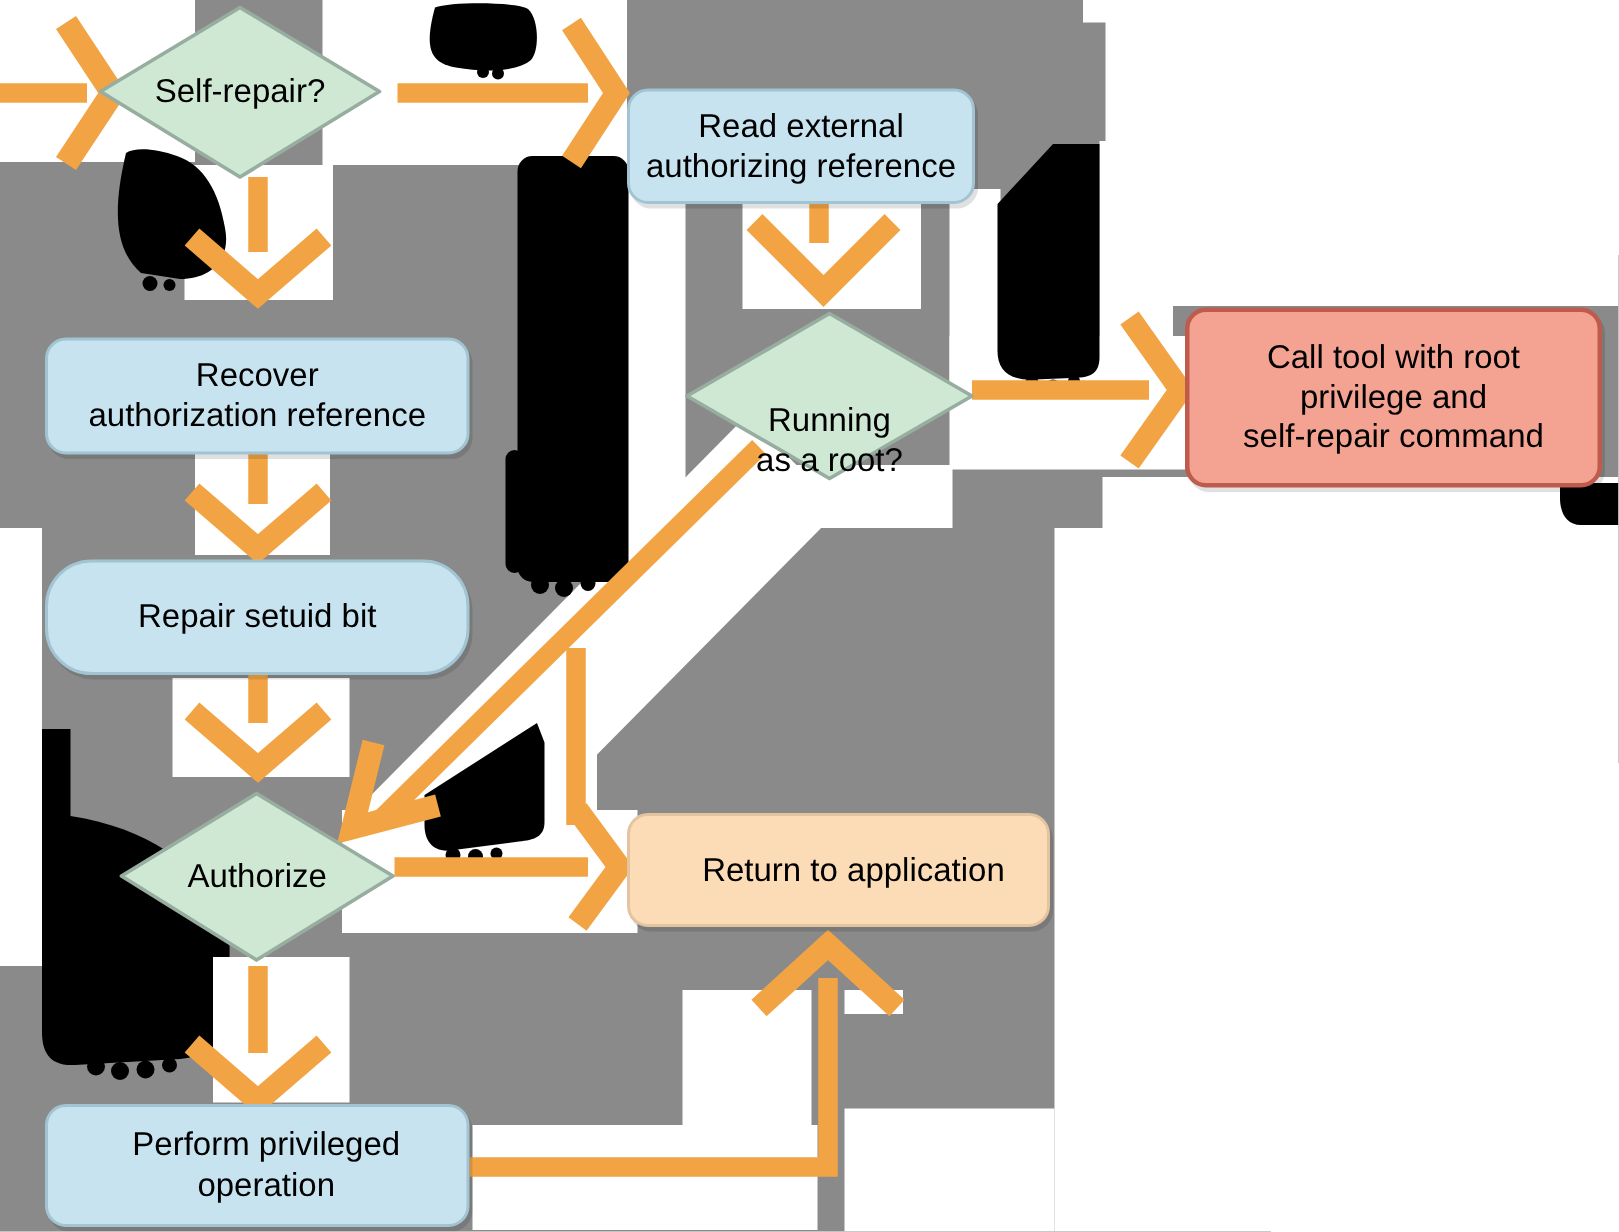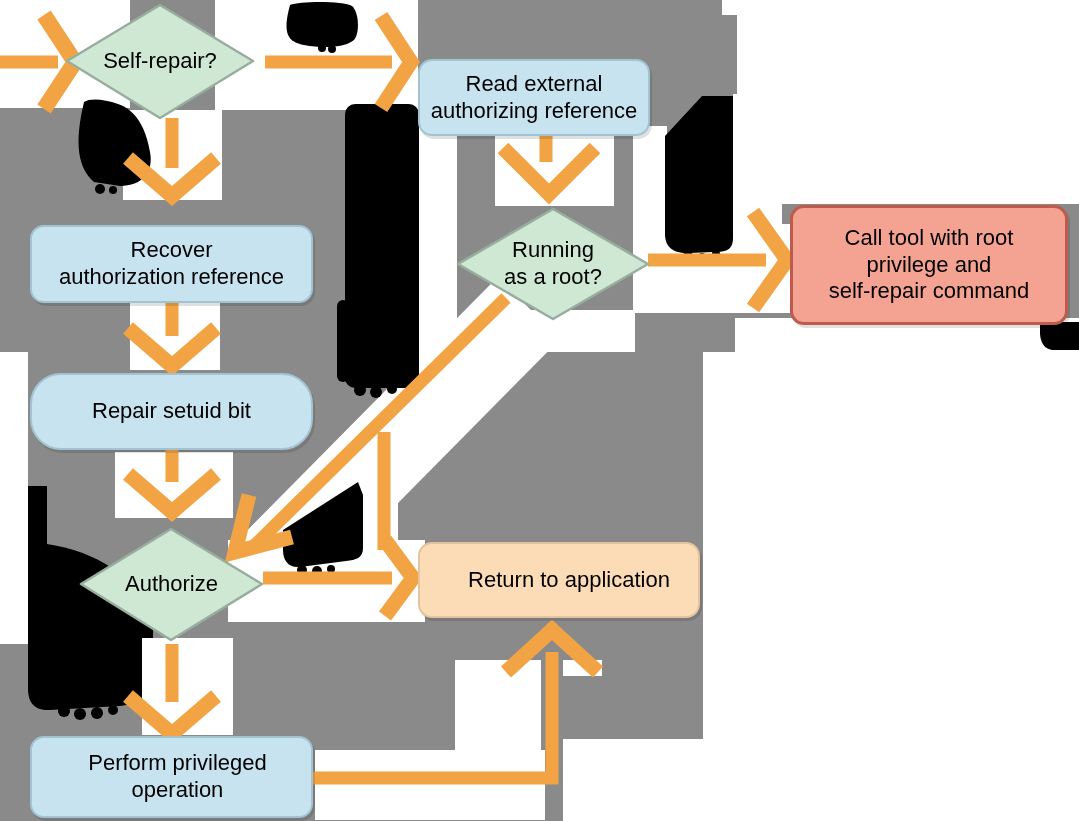--- a/index.html
+++ b/index.html
@@ -153,21 +153,21 @@
       <polygon points="96,2 189,58 96,115 3,58" fill="#cfe8d4" stroke="#97ad9f" stroke-width="2.5" stroke-linejoin="round"></polygon>
     </svg>
     <span class="lbl">Self-repair?</span>
   </div>
 
   <div class="node box blue" style="left:418px;top:15px;width:232px;height:77px;margin-top:44px;">
     <span class="lbl">Read external
 authorizing reference</span>
   </div>
 
-  <div class="node diamond" style="left:455px;top:207px;width:196px;height:114px;">
+  <div class="node diamond" style="left:455px;top:207px;width:196px;height:114px;align-items:flex-end;">
     <svg viewBox="0 0 196 114">
       <polygon points="98,2 193,57 98,112 3,57" fill="#cfe8d4" stroke="#97ad9f" stroke-width="2.5" stroke-linejoin="round"></polygon>
     </svg>
     <span class="lbl">Running
 as a root?</span>
   </div>
 
   <div class="node box blue" style="left:30px;top:225px;width:283px;height:78px;">
     <span class="lbl">Recover
 authorization reference</span>

